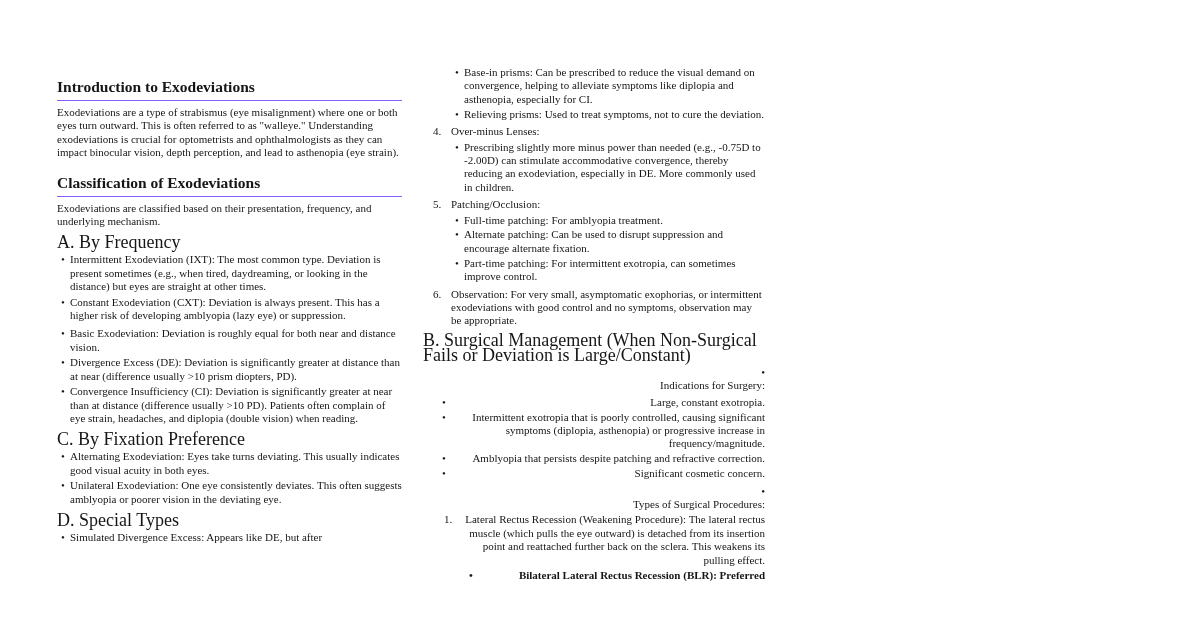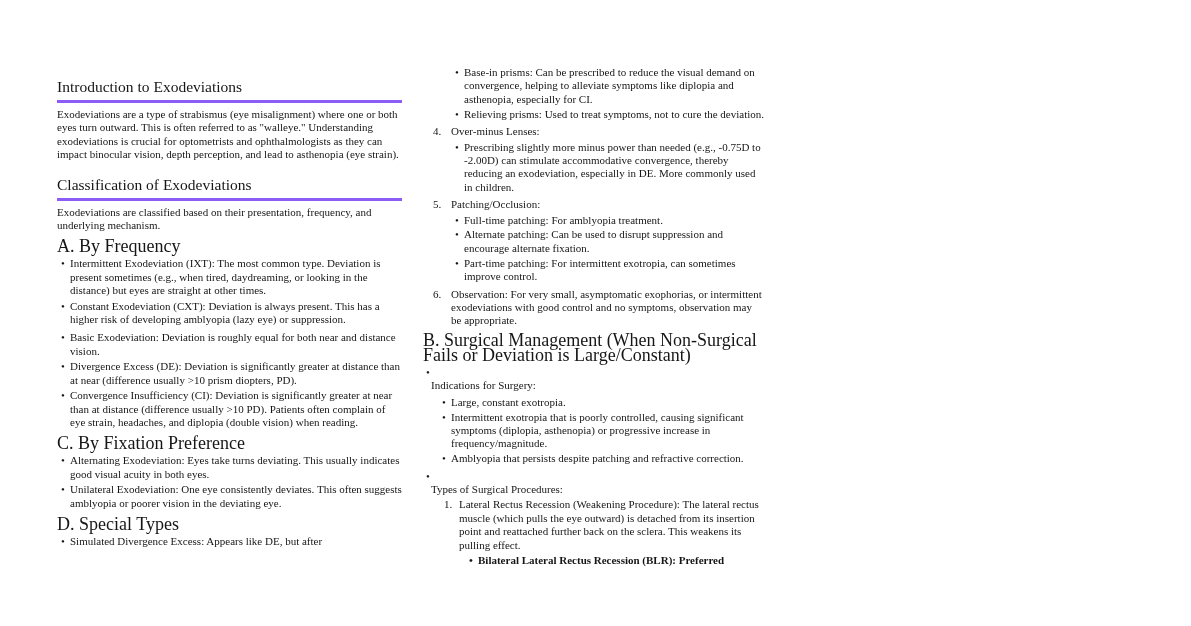--- a/index.html
+++ b/index.html
@@ -23,24 +23,24 @@
   .col {
     position: absolute;
     top: 64px;
   }
   .col.left  { left: 57px;  width: 345px; }
   .col.right { left: 423px; width: 342px; }
 
   h2 {
     font-size: 15.5px;
     line-height: 19px;
-    font-weight: normal;
+    font-weight: bold;
     margin: 13px 0 0 0;
     padding-bottom: 4px;
-    border-bottom: 3px solid #8b5cf6;
+    border-bottom: 1px solid #8b5cf6;
   }
   h3 {
     font-size: 18px;
     line-height: 16px;
     font-weight: normal;
     margin: 6px 0 3px 0;
   }
   p { margin: 5px 0; }
 
   ul, ol { list-style: none; margin: 3px 0 5px 0; padding: 0; }
@@ -86,21 +86,21 @@
   .right .sub-proc > li { padding-left: 13px; }
   .right .sub-proc > li::before {
     content: "\2022";
     position: absolute;
     left: 4px;
     top: 0;
   }
 
   
   .right .loose { margin: 2px 0 3px 0; }
-  .right .loose > li { padding-left: 8px; margin-bottom: 1.5px; }
+  .right .loose > li { padding-left: 8px; margin-bottom: 1.5px; text-align: right; }
   .right .loose > li::before {
     content: "\2022";
     display: block;
     height: 13.4px;
     margin-left: -5px;
   }
   .right .loose .loose-label { margin: 0 0 2px 0; }
   .right .loose .sub-ind { margin-left: 7px; margin-top: 3px; }
   .right .loose .sub-ind > li { padding-left: 13px; }
   .right .loose .sub-ind > li::before {
@@ -177,20 +177,21 @@
 
     <h3>B. Surgical Management (When Non-Surgical Fails or Deviation is Large/Constant)</h3>
 
     <ul class="loose">
       <li>
         <div class="loose-label">Indications for Surgery:</div>
         <ul class="sub-ind">
           <li>Large, constant exotropia.</li>
           <li>Intermittent exotropia that is poorly controlled, causing significant symptoms (diplopia, asthenopia) or progressive increase in frequency/magnitude.</li>
           <li>Amblyopia that persists despite patching and refractive correction.</li>
+          <li>Significant cosmetic concern.</li>
         </ul>
       </li>
       <li>
         <div class="loose-label">Types of Surgical Procedures:</div>
         <ol class="ol-proc">
           <li>
             <span class="num">1.</span>
             <span>Lateral Rectus Recession (Weakening Procedure): The lateral rectus muscle (which pulls the eye outward) is detached from its insertion point and reattached further back on the sclera. This weakens its pulling effect.</span>
             <ul class="sub-proc">
               <li>Bilateral Lateral Rectus Recession (BLR): Preferred</li>

